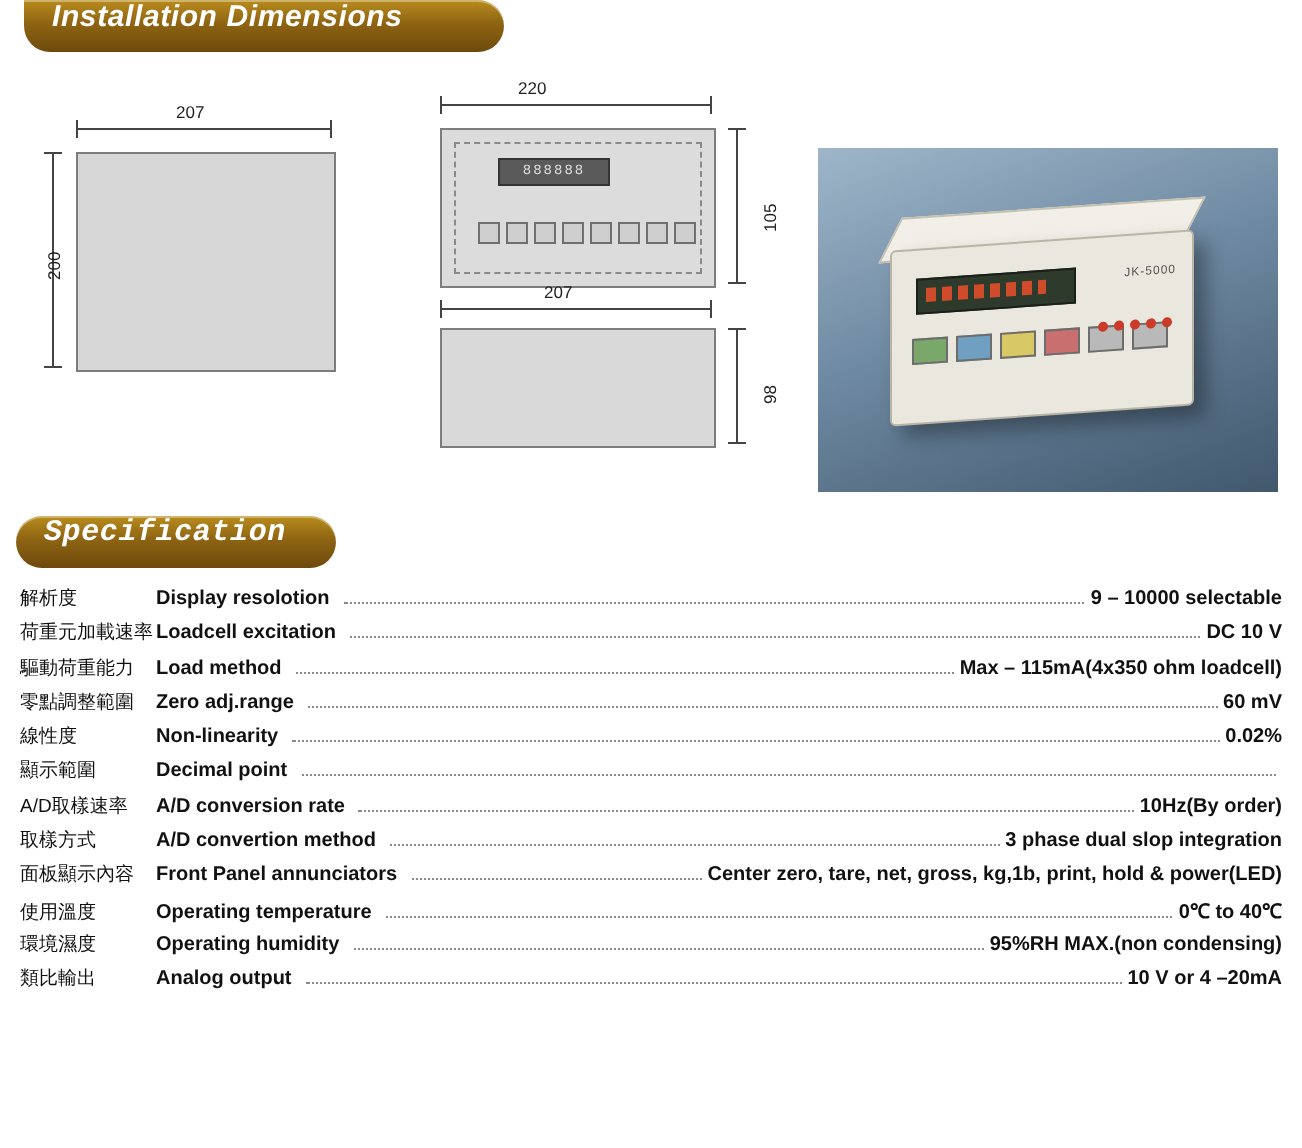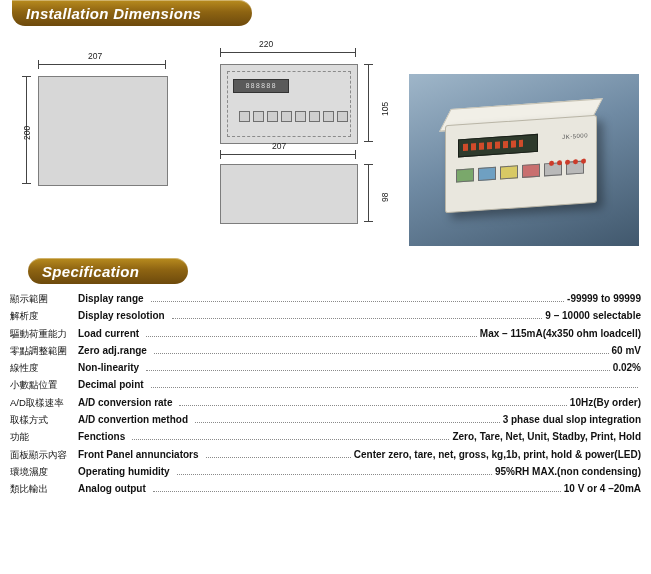--- a/index.html
+++ b/index.html
@@ -17,34 +17,34 @@
   }
 
   
   .banner {
     position: absolute;
     height: 26px;
     border-radius: 13px;
     background: linear-gradient(to bottom, #b98c1e 0%, #8e6412 45%, #6d4a0c 100%);
     box-shadow: inset 0 1px 0 rgba(255,255,255,.35);
     display: flex;
-    align-items: center;
+    align-items: flex-start;
     padding: 0 16px 0 14px;
     box-sizing: border-box;
   }
   .banner span {
     color: #ffffff;
     font-size: 15px;
     font-weight: bold;
     font-style: italic;
     letter-spacing: .3px;
     white-space: nowrap;
   }
   #banner-install { left: 12px; top: 0px; width: 240px; border-top-left-radius: 0; border-top-right-radius: 13px; }
-  #banner-spec { left: 28px; top: 258px; width: 160px; }
+  #banner-spec { left: 8px; top: 258px; width: 160px; font-family: Liberation Mono, monospace; }
 
   
   #drawings {
     position: absolute;
     left: 0; top: 34px;
     width: 651px; height: 200px;
   }
 
   
   .dim {
@@ -87,21 +87,21 @@
     background: #dcdcdc;
     border: 1px solid #7d7d7d;
   }
   #box2 .inner-dash {
     position: absolute;
     left: 6px; top: 6px; right: 6px; bottom: 6px;
     border: 1px dashed #8a8a8a;
   }
   #display-block {
     position: absolute;
-    left: 12px; top: 14px;
+    left: 28px; top: 14px;
     width: 54px; height: 12px;
     background: #5a5a5a;
     border: 1px solid #333;
     display: flex;
     align-items: center;
     justify-content: center;
     color: #ddd;
     font-family: "Liberation Mono", monospace;
     font-size: 7px;
     letter-spacing: 1px;
@@ -328,79 +328,79 @@
     </div>
   </div>
 </div>
 
 <div class="banner" id="banner-spec">
   <span>Specification</span>
 </div>
 
 <div id="spec-table">
     <div class="spec-row">
-      <div class="spec-cn">顯示範圍</div>
-      <div class="spec-en">Display range</div>
-      <div class="spec-dots"></div>
-      <div class="spec-val">-99999 to 99999</div>
-    </div>
-    <div class="spec-row">
       <div class="spec-cn">解析度</div>
       <div class="spec-en">Display resolotion</div>
       <div class="spec-dots"></div>
       <div class="spec-val">9 – 10000 selectable</div>
     </div>
     <div class="spec-row">
+      <div class="spec-cn">荷重元加載速率</div>
+      <div class="spec-en">Loadcell excitation</div>
+      <div class="spec-dots"></div>
+      <div class="spec-val">DC 10 V</div>
+    </div>
+    <div class="spec-row">
       <div class="spec-cn">驅動荷重能力</div>
-      <div class="spec-en">Load current</div>
+      <div class="spec-en">Load method</div>
       <div class="spec-dots"></div>
       <div class="spec-val">Max – 115mA(4x350 ohm loadcell)</div>
     </div>
     <div class="spec-row">
       <div class="spec-cn">零點調整範圍</div>
       <div class="spec-en">Zero adj.range</div>
       <div class="spec-dots"></div>
       <div class="spec-val">60 mV</div>
     </div>
     <div class="spec-row">
       <div class="spec-cn">線性度</div>
       <div class="spec-en">Non-linearity</div>
       <div class="spec-dots"></div>
       <div class="spec-val">0.02%</div>
     </div>
     <div class="spec-row">
-      <div class="spec-cn">小數點位置</div>
+      <div class="spec-cn">顯示範圍</div>
       <div class="spec-en">Decimal point</div>
       <div class="spec-dots"></div>
     </div>
     <div class="spec-row">
       <div class="spec-cn">A/D取樣速率</div>
       <div class="spec-en">A/D conversion rate</div>
       <div class="spec-dots"></div>
       <div class="spec-val">10Hz(By order)</div>
     </div>
     <div class="spec-row">
       <div class="spec-cn">取樣方式</div>
       <div class="spec-en">A/D convertion method</div>
       <div class="spec-dots"></div>
       <div class="spec-val">3 phase dual slop integration</div>
     </div>
     <div class="spec-row">
-      <div class="spec-cn">功能</div>
-      <div class="spec-en">Fenctions</div>
-      <div class="spec-dots"></div>
-      <div class="spec-val">Zero, Tare, Net, Unit, Stadby, Print, Hold</div>
-    </div>
-    <div class="spec-row">
       <div class="spec-cn">面板顯示內容</div>
       <div class="spec-en">Front Panel annunciators</div>
       <div class="spec-dots"></div>
       <div class="spec-val">Center zero, tare, net, gross, kg,1b, print, hold &amp; power(LED)</div>
     </div>
     <div class="spec-row">
+      <div class="spec-cn">使用溫度</div>
+      <div class="spec-en">Operating temperature</div>
+      <div class="spec-dots"></div>
+      <div class="spec-val">0℃ to 40℃</div>
+    </div>
+    <div class="spec-row">
       <div class="spec-cn">環境濕度</div>
       <div class="spec-en">Operating humidity</div>
       <div class="spec-dots"></div>
       <div class="spec-val">95%RH MAX.(non condensing)</div>
     </div>
     <div class="spec-row">
       <div class="spec-cn">類比輸出</div>
       <div class="spec-en">Analog output</div>
       <div class="spec-dots"></div>
       <div class="spec-val">10 V  or 4 –20mA</div>

